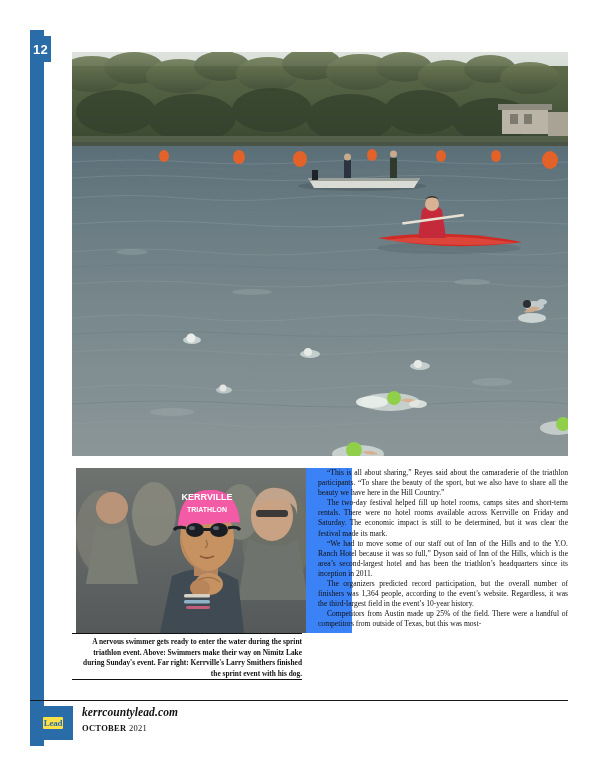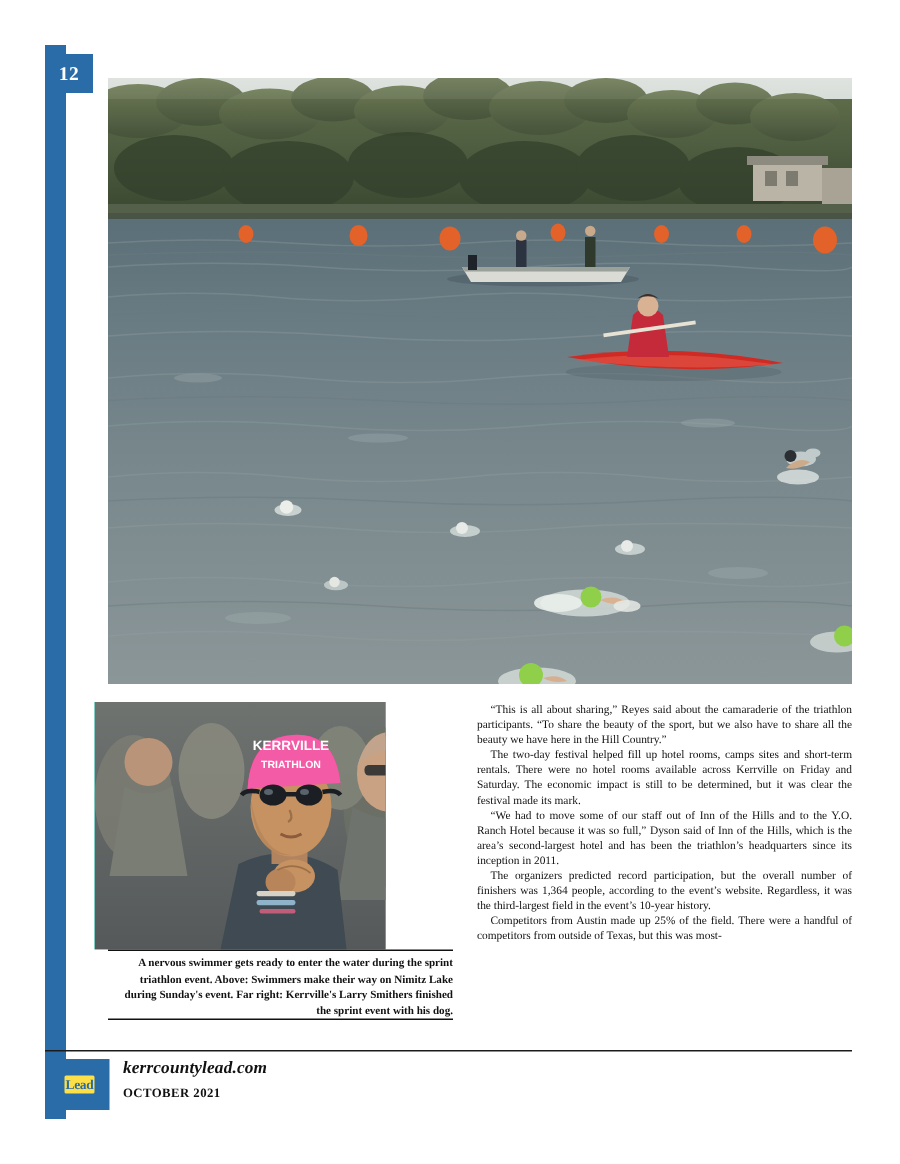--- a/index.html
+++ b/index.html
@@ -31,25 +31,25 @@
     width: 14px;
     height: 716px;
     background: #2a6ca8;
   }
 
   
   .page-number-badge {
     position: absolute;
     left: 30px;
     top: 36px;
-    width: 32px;
+    width: 21px;
     height: 26px;
     background: #2a6ca8;
     color: #ffffff;
-    font-family: Liberation Serif, serif;
+    font-family: Liberation Sans, sans-serif;
     font-size: 13px;
     font-weight: bold;
     display: flex;
     align-items: center;
     justify-content: center;
     letter-spacing: 0.3px;
   }
 
   
   .hero-photo {
@@ -59,26 +59,26 @@
     width: 496px;
     height: 404px;
     overflow: hidden;
     background: #43586a;
   }
   .hero-photo svg { display: block; }
 
   
   .sub-photo {
     position: absolute;
-    left: 63px;
+    left: 76px;
     top: 468px;
-    width: 194px;
+    width: 276px;
     height: 165px;
     overflow: hidden;
-    background: #14b8a6;
+    background: #3b82f6;
   }
   .sub-photo svg { display: block; }
 
   
   .caption {
     position: absolute;
     left: 72px;
     top: 637px;
     width: 230px;
     font-family: "Liberation Serif", serif;
@@ -171,21 +171,21 @@
   .footer-date {
     position: absolute;
     left: 82px;
     top: 723px;
     font-family: "Liberation Serif", serif;
     font-size: 8.5px;
     font-weight: bold;
     color: #111;
     letter-spacing: 0.3px;
   }
-  .footer-date .yr { font-weight: bold; }
+  .footer-date .yr { font-weight: normal; }
 </style>
 </head>
 <body>
 
 <div class="page">
 
   <div class="left-bar"></div>
 
   <div class="page-number-badge">12</div>
 

